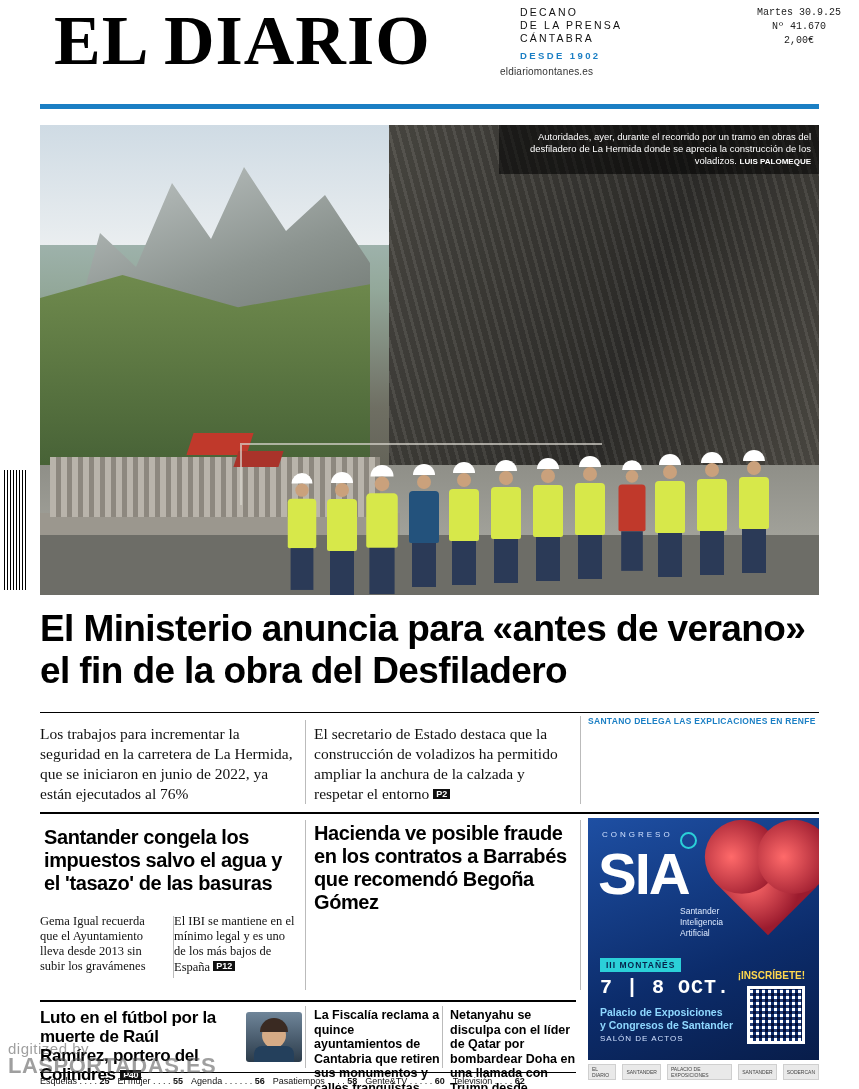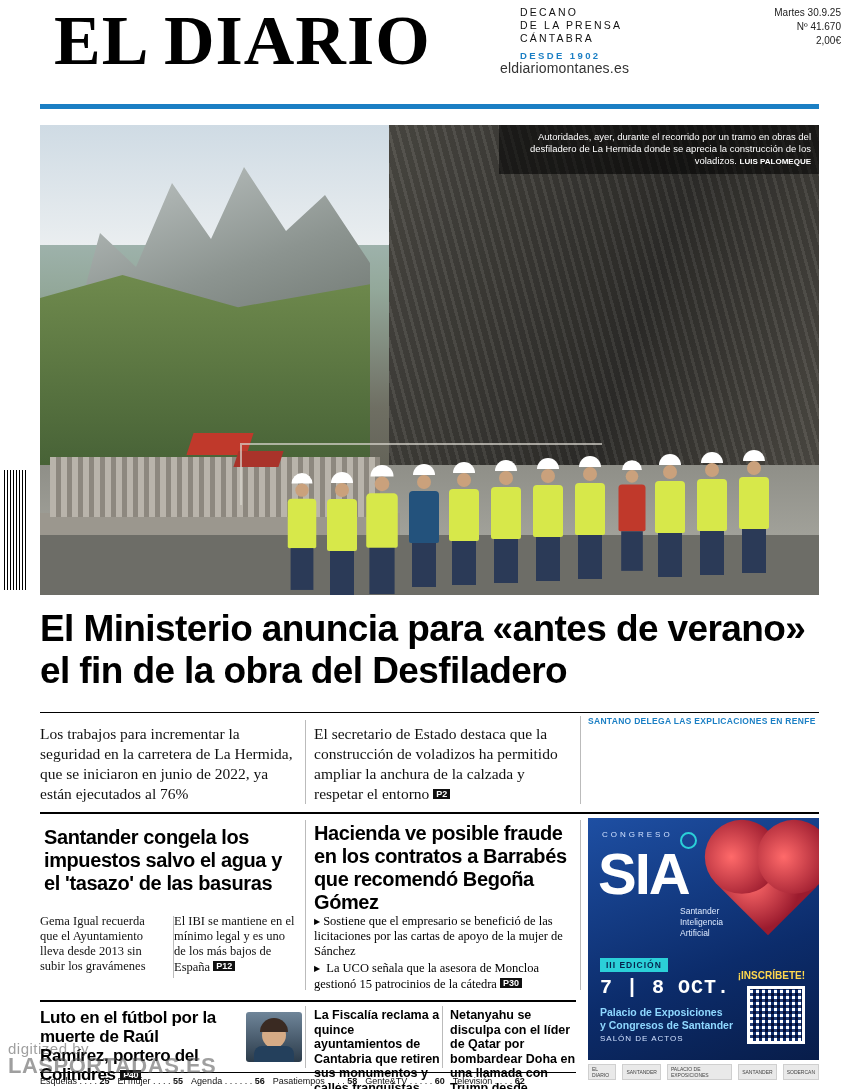--- a/index.html
+++ b/index.html
@@ -42,27 +42,27 @@
     position:absolute;left:520px;top:6px;width:120px;
     font-family:"Liberation Sans", sans-serif;
     font-size:10.5px;letter-spacing:2.2px;line-height:13px;color:#111;
   }
   .mast-since{
     position:absolute;left:520px;top:50px;
     font-family:"Liberation Sans", sans-serif;
     font-size:9.5px;letter-spacing:2.4px;color:#1b7fc4;font-weight:bold;
   }
   .mast-web{
-    position:absolute;left:500px;top:60px;
-    font-family:"Liberation Sans", sans-serif;
-    font-size:14px;color:#333;letter-spacing:.2px;
+    position:absolute;left:500px;top:66px;
+    font-family:"Liberation Sans", sans-serif;
+    font-size:10px;color:#333;letter-spacing:.2px;
   }
   .mast-right{
-    position:absolute;right:18px;top:6px;text-align:right;
-    font-family:Liberation Sans, sans-serif;
+    position:absolute;right:18px;top:6px;text-align:center;
+    font-family:Liberation Mono, monospace;
     font-size:10px;color:#222;line-height:14px;
   }
   .rule-blue{position:absolute;left:40px;top:104px;width:779px;height:5px;background:#1b7fc4;}
 
   
   .hero{
     position:absolute;left:40px;top:125px;width:779px;height:470px;
     background:linear-gradient(#b9ccd8,#93a89a 35%,#6f6f63 60%,#4c4a42);
     overflow:hidden;
   }
@@ -348,41 +348,34 @@
     <div class="col">
       <span>El IBI se mantiene en el mínimo legal y es uno de los más bajos de España</span>
       <span class="pagetag">P12</span>
     </div>
   </div>
   <div class="vrule" style="left:173px;top:916px;height:62px;"></div>
 
   <div class="art-hacienda">
     <h2>Hacienda ve posible fraude en los contratos a Barrabés que recomendó Begoña Gómez</h2>
   </div>
-  <div class="bullets">
-    <div class="b">Sostiene que el empresario se benefició de las licitaciones por las cartas de apoyo de la mujer de Sánchez</div>
-    <div class="b">
-      <span>La UCO señala que la asesora de Moncloa gestionó 15 patrocinios de la cátedra</span>
-      <span class="pagetag">P30</span>
-    </div>
-  </div>
   <div class="vrule" style="left:305px;top:820px;height:170px;"></div>
   <div class="vrule" style="left:580px;top:820px;height:170px;"></div>
 
   <div class="ad">
     <div class="congreso">CONGRESO</div>
     <div class="dot"></div>
     <div class="sia">SIA</div>
     <div class="heart"></div>
     <div class="words">
       <div>Santander</div>
       <div>Inteligencia</div>
       <div>Artificial</div>
     </div>
-    <div class="edicion">III EDICIÓN</div>
+    <div class="edicion">III MONTAÑÉS</div>
     <div class="fechas">7 | 8 OCT.</div>
     <div class="inscribete">¡INSCRÍBETE!</div>
     <div class="qr"></div>
     <div class="lugar">
       <div>Palacio de Exposiciones</div>
       <div>y Congresos de Santander</div>
     </div>
     <div class="salon">SALÓN DE ACTOS</div>
   </div>
   <div class="ad-logos">

